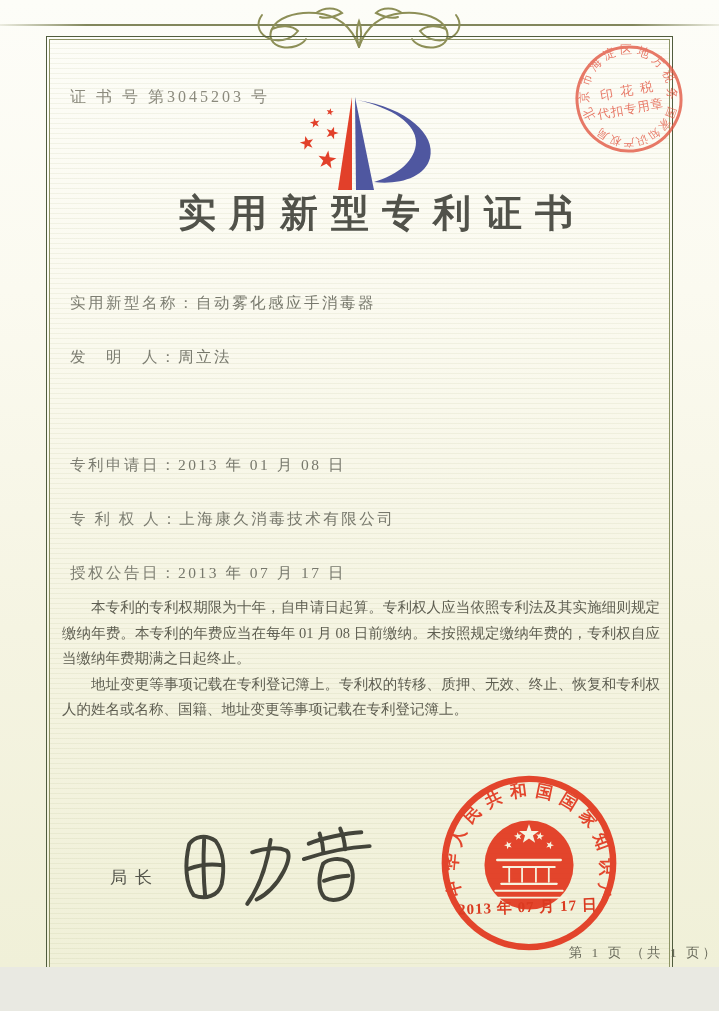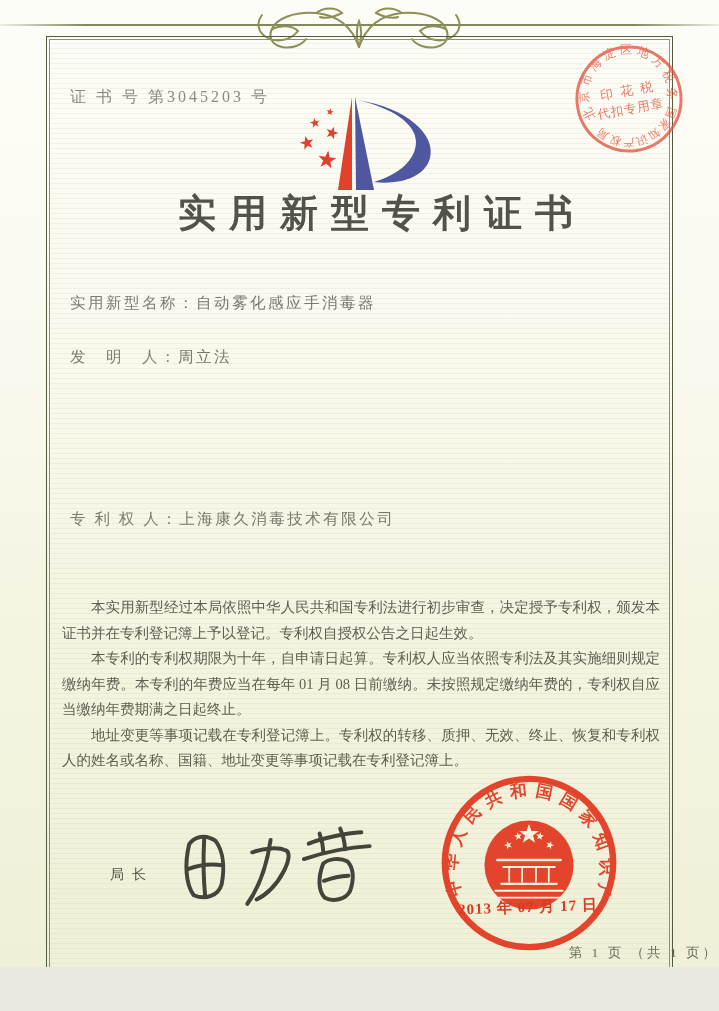--- a/index.html
+++ b/index.html
@@ -43,21 +43,21 @@
     font-size:15.5px; letter-spacing:2.5px; color:#7d7e72; white-space:nowrap;
   }
   .field-row .value { color:#77786c; }
   .paragraphs {
     position:absolute; left:62px; top:595px; width:598px;
     font-size:14.5px; line-height:1.76; color:#5e5e51; text-align:justify;
   }
   .paragraphs p { text-indent:2em; margin:0; }
   .signer-title {
     position:absolute; left:110px; top:866px;
-    font-size:14px; letter-spacing:8px; color:#54554b;
+    font-size:17px; letter-spacing:8px; color:#54554b;
   }
   .signature { position:absolute; left:162px; top:806px; width:218px; height:120px; transform:rotate(-3deg); }
   .official-seal { position:absolute; left:430px; top:764px; width:198px; height:198px; opacity:0.93; }
   .seal-date {
     position:absolute; left:428px; top:898px; width:200px;
     text-align:center; font-size:15px; font-weight:bold; color:#da3a20;
     letter-spacing:1px; transform:rotate(-2deg); white-space:nowrap;
   }
   .footer {
     position:absolute; left:0; top:944px; width:719px;
@@ -127,26 +127,31 @@
   </svg>
 
   <h1 class="title">实用新型专利证书</h1>
 
   <div class="field-row" style="top:293px">
     <span class="label">实用新型名称：</span><span class="value">自动雾化感应手消毒器</span>
   </div>
   <div class="field-row" style="top:347px">
     <span class="label">发　明　人：</span><span class="value">周立法</span>
   </div>
+  <div class="field-row" style="top:455px">
+    <span class="label">专利申请日：</span><span class="value">2013 年 01 月 08 日</span>
+  </div>
   <div class="field-row" style="top:509px">
     <span class="label">专 利 权 人：</span><span class="value">上海康久消毒技术有限公司</span>
   </div>
+  <div class="field-row" style="top:563px">
+    <span class="label">授权公告日：</span><span class="value">2013 年 07 月 17 日</span>
+  </div>
 
   <div class="paragraphs">
-    <p>本实用新型经过本局依照中华人民共和国专利法进行初步审查，决定授予专利权，颁发本证书并在专利登记簿上予以登记。专利权自授权公告之日起生效。</p>
     <p>本专利的专利权期限为十年，自申请日起算。专利权人应当依照专利法及其实施细则规定缴纳年费。本专利的年费应当在每年 01 月 08 日前缴纳。未按照规定缴纳年费的，专利权自应当缴纳年费期满之日起终止。</p>
     <p>地址变更等事项记载在专利登记簿上。专利权的转移、质押、无效、终止、恢复和专利权人的姓名或名称、国籍、地址变更等事项记载在专利登记簿上。</p>
   </div>
 
   <div class="signer-title">局长</div>
   <svg class="signature" viewBox="0 0 230 115" aria-label="田力普">
     <g fill="none" stroke="#43443a" stroke-width="4.2" stroke-linecap="round" stroke-linejoin="round">
       <path d="M30,30 C24,50 24,72 32,84 C44,90 58,86 62,74 C66,58 66,40 58,28 C48,20 36,22 30,30"></path>
       <path d="M46,26 C44,45 43,65 44,86"></path>
       <path d="M28,56 C40,52 54,52 64,54"></path>

